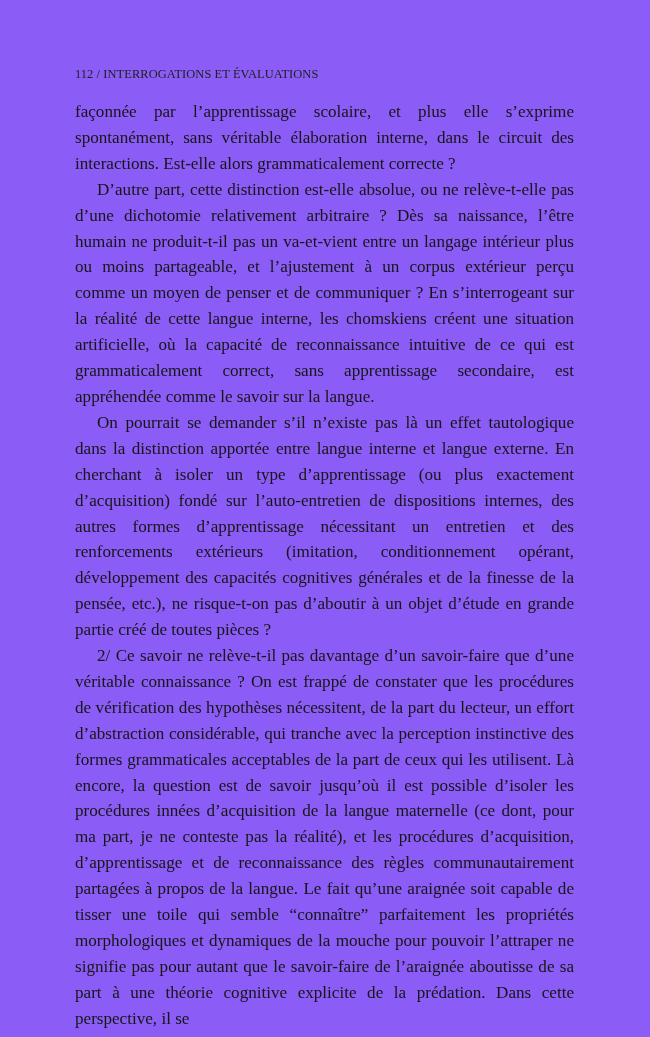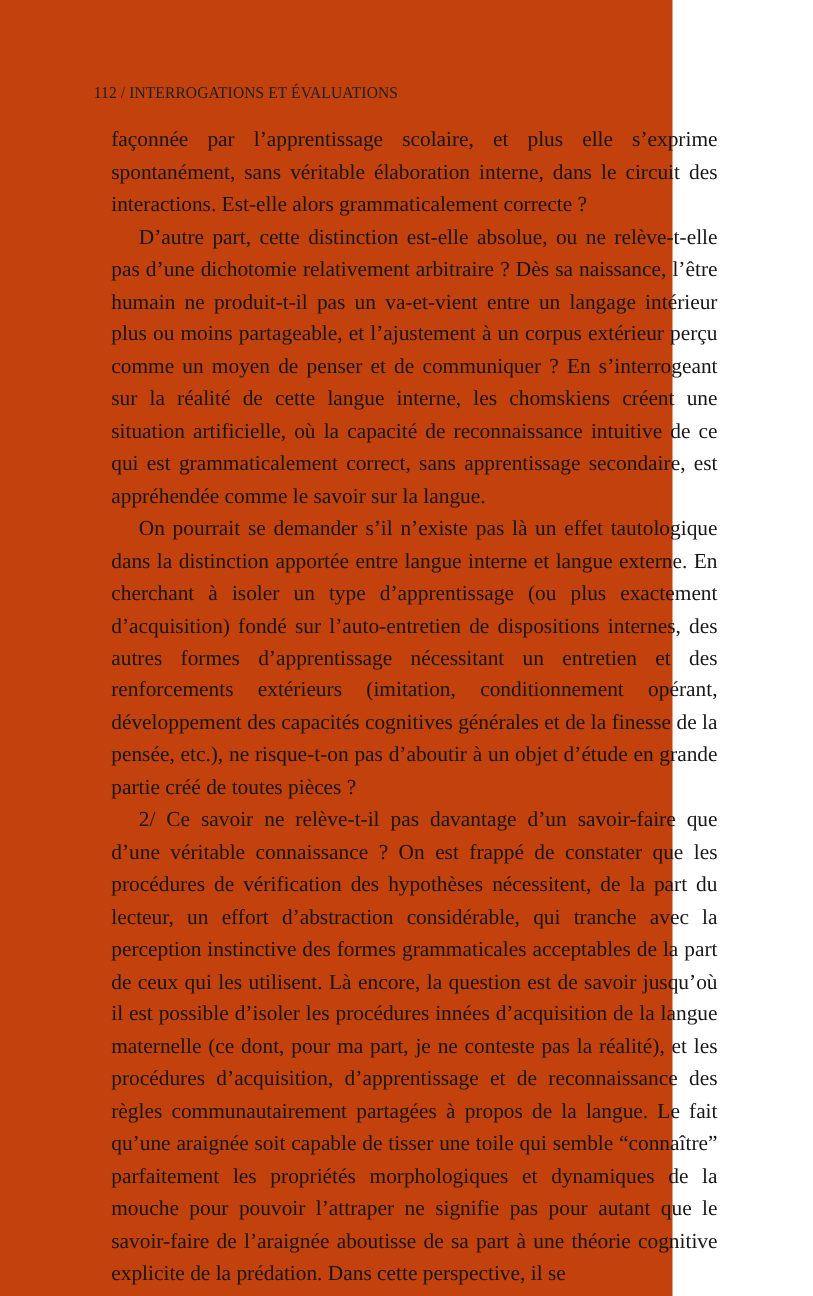--- a/index.html
+++ b/index.html
@@ -12,23 +12,23 @@
     height: 1037px;
     overflow: hidden;
     font-family: "Liberation Serif", "DejaVu Serif", serif;
     color: #1a1a1a;
     position: relative;
   }
   .page {
     position: absolute;
     top: 0;
     left: 0;
-    width: 538px;
+    width: 650px;
     height: 1037px;
-    background: #c2410c;
+    background: #8b5cf6;
   }
   .running-head {
     position: absolute;
     top: 66px;
     left: 75px;
     width: 500px;
     font-size: 13.2px;
     letter-spacing: 0.1px;
     font-variant: normal;
     color: #202020;
@@ -53,21 +53,20 @@
     margin: 0;
     text-indent: 0;
     hyphens: none;
   }
   .body-text p.indent {
     text-indent: 22px;
   }
   
   .body-text p.full-justify {
     text-align-last: left;
-    margin-left: 14px;
   }
 </style>
 </head>
 <body>
 
 <div class="page">
 
   <div class="running-head">112 / INTERROGATIONS ET ÉVALUATIONS</div>
 
   <div class="body-text">

